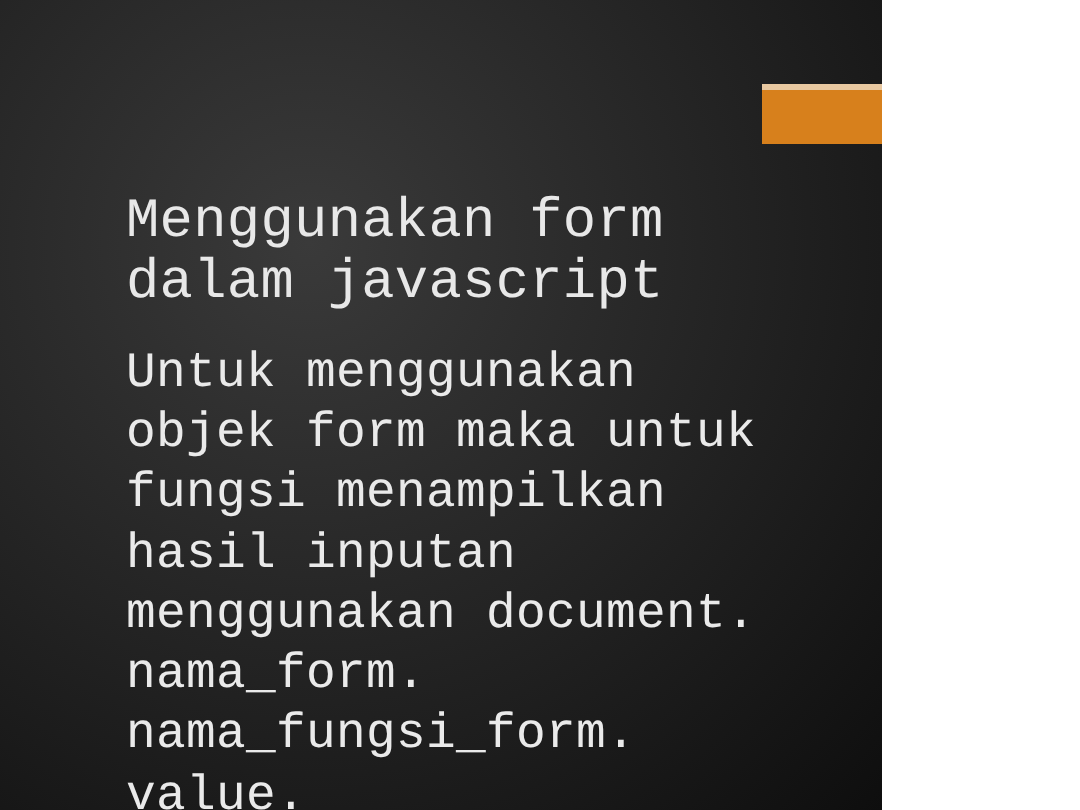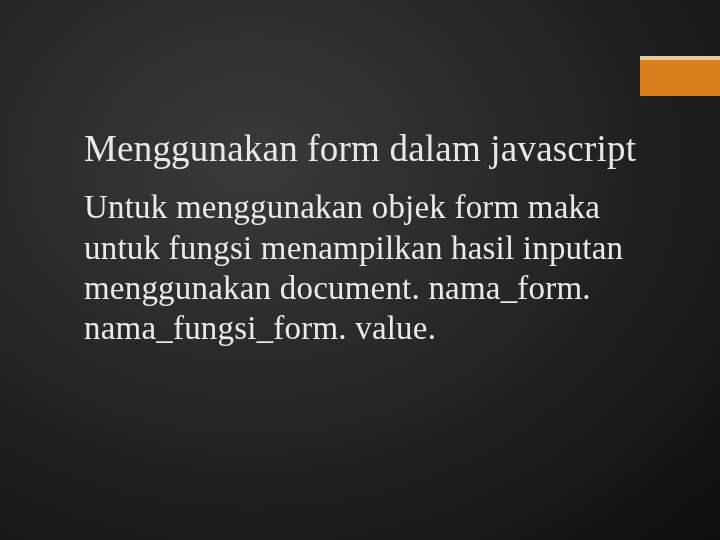--- a/index.html
+++ b/index.html
@@ -3,25 +3,25 @@
 <meta charset="utf-8">
 <style>
   html, body {
     margin: 0;
     padding: 0;
     width: 720px;
     height: 540px;
     overflow: hidden;
   }
   .slide {
-    width: 720px;
+    width: 588px;
     height: 540px;
     background: radial-gradient(ellipse at 35% 30%, #3a3a3a 0%, #222222 55%, #0e0e0e 100%);
     position: relative;
-    font-family: Liberation Serif, serif;
+    font-family: Liberation Mono, monospace;
     box-sizing: border-box;
   }
   .accent-bar {
     position: absolute;
     top: 56px;
     right: 0;
     width: 80px;
     height: 36px;
     background: #d7801c;
     border-top: 4px solid #e8c8a0;

